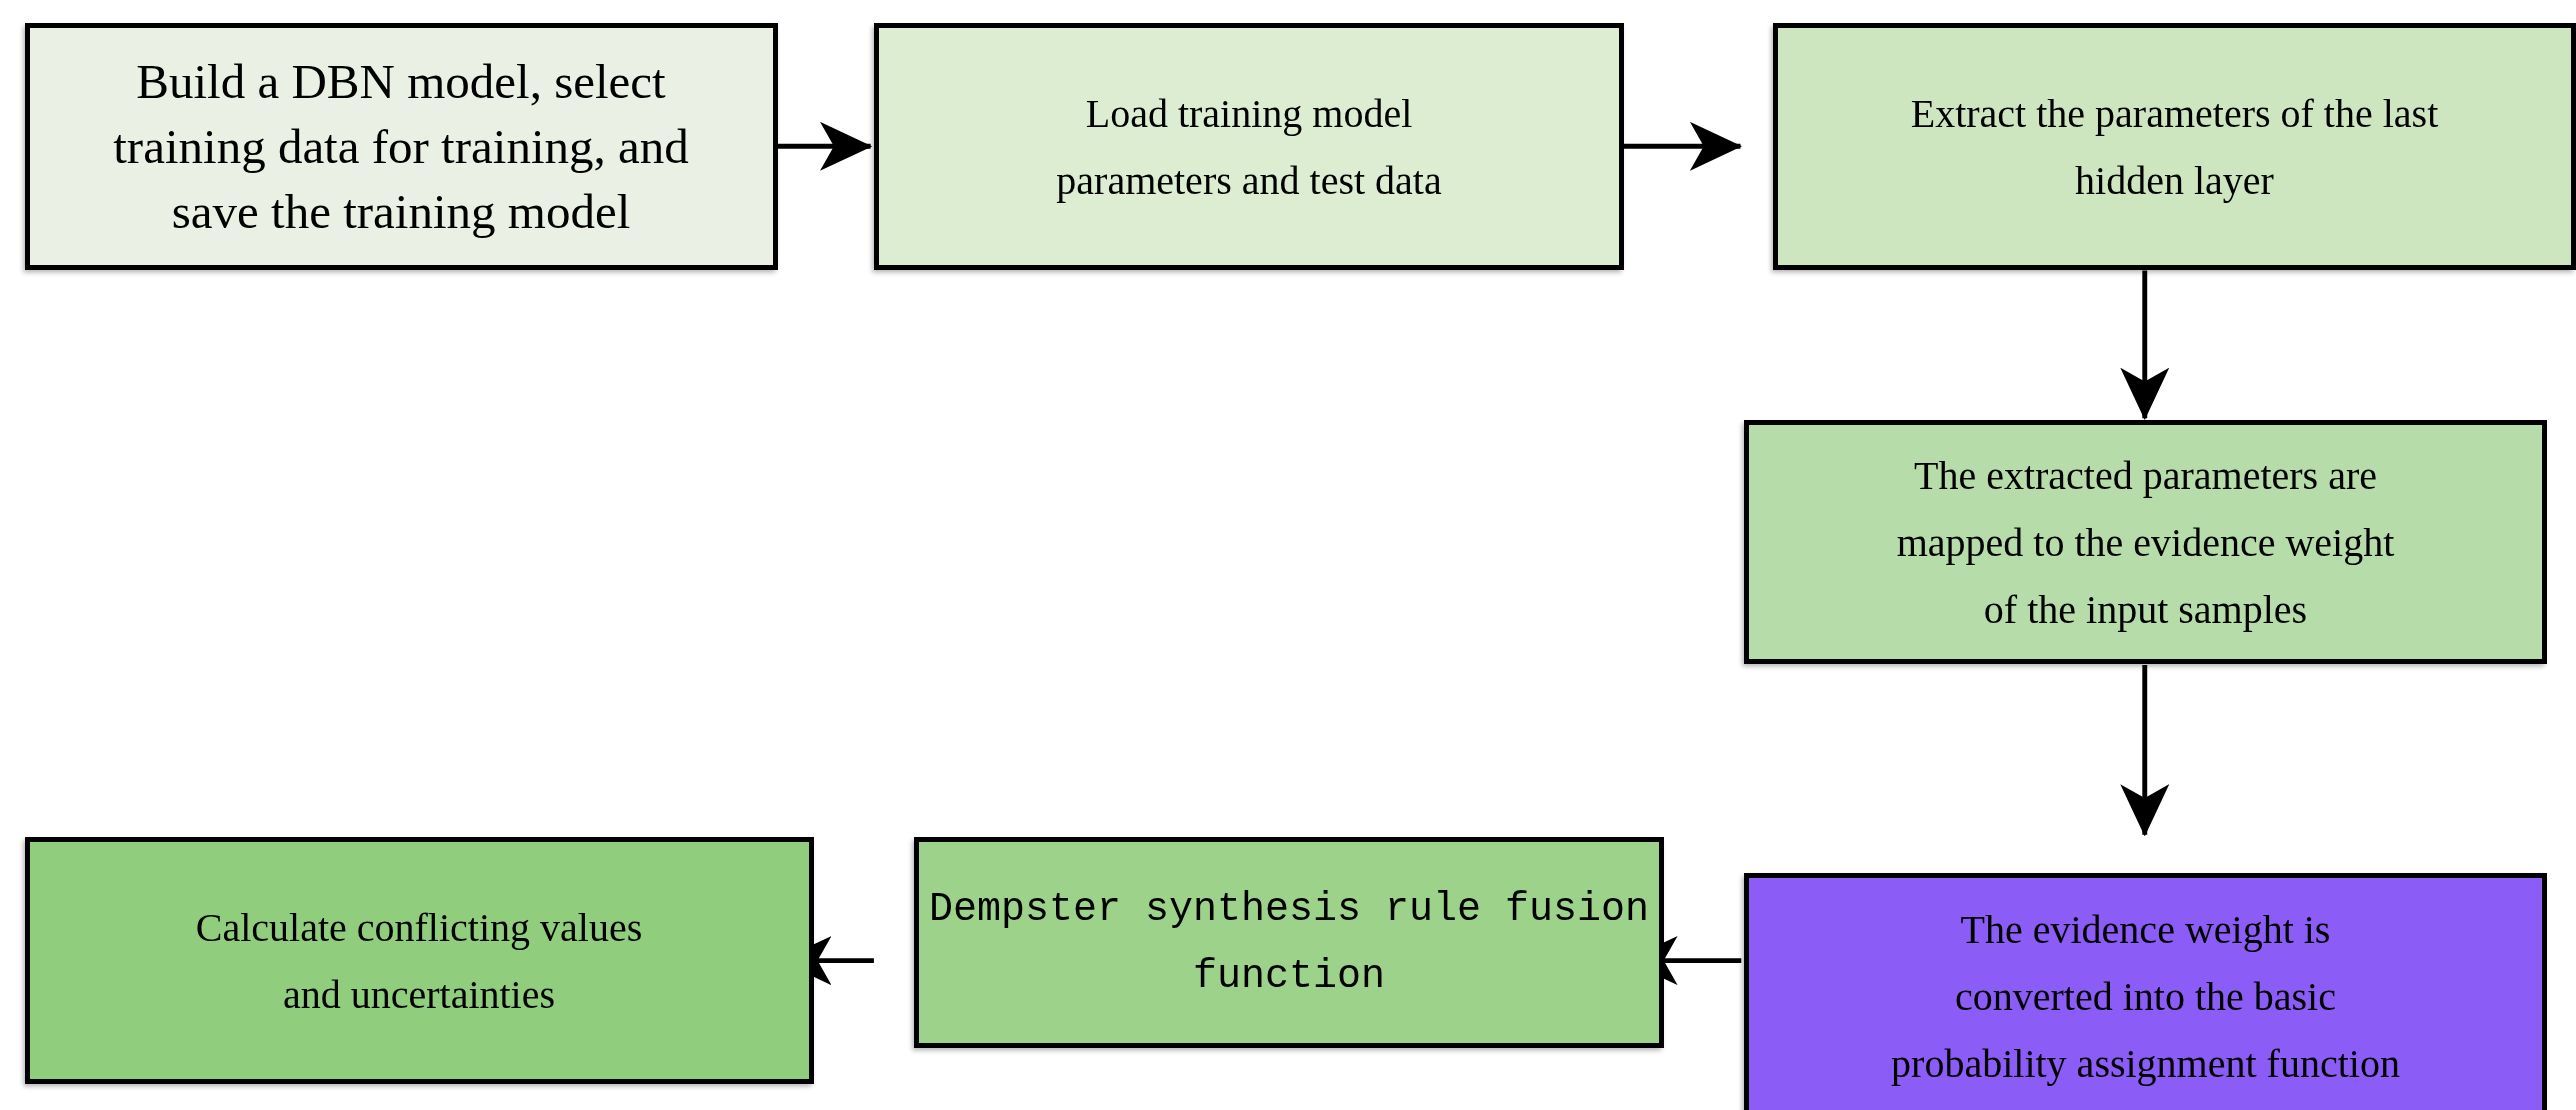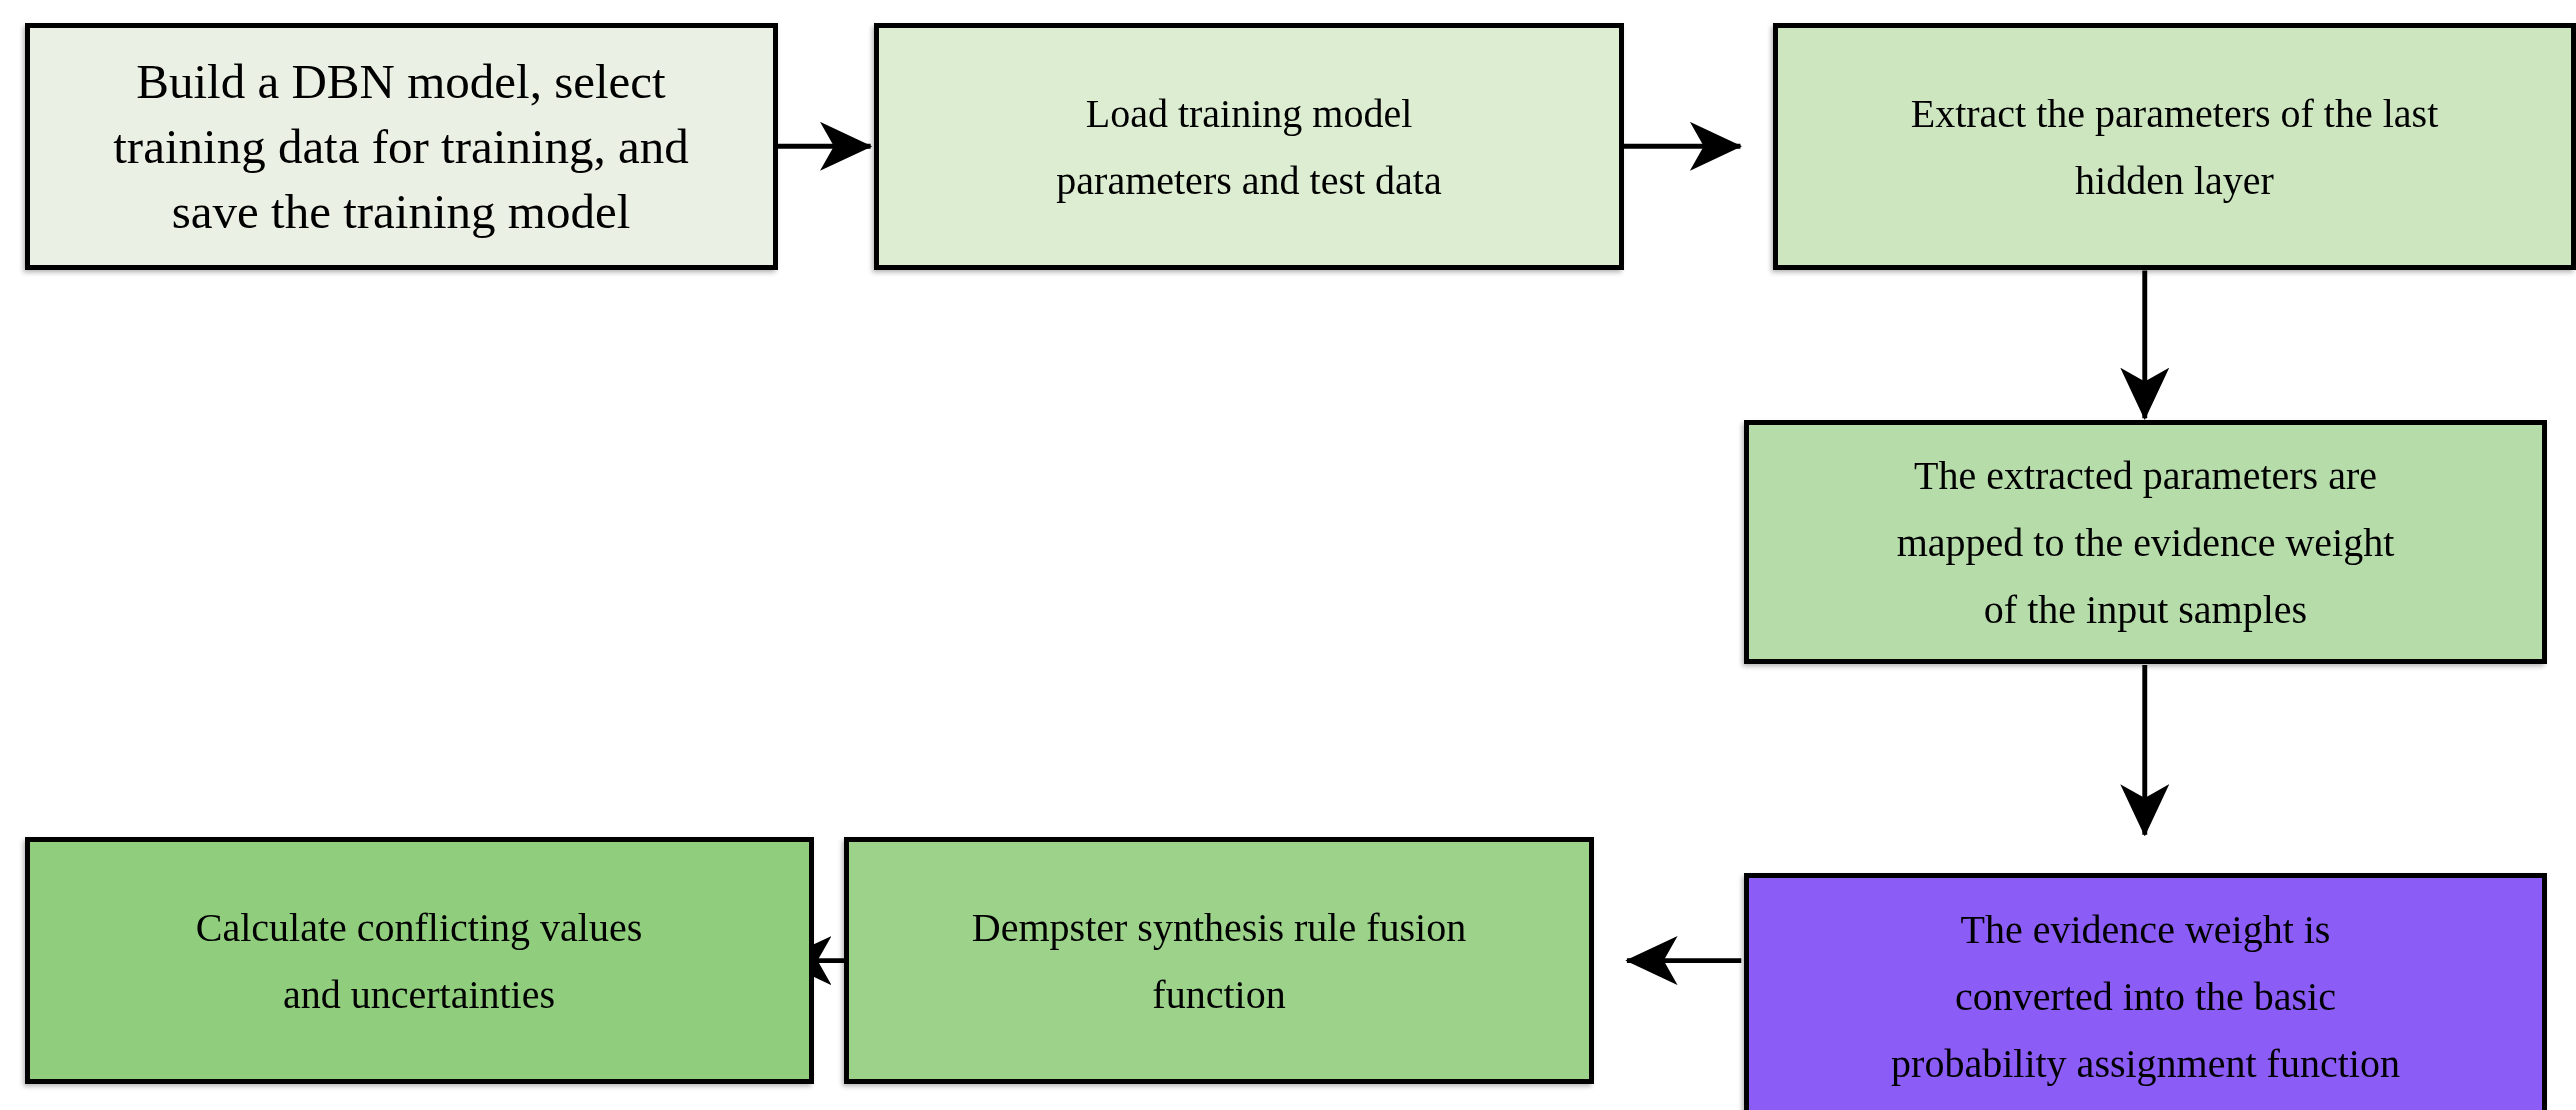--- a/index.html
+++ b/index.html
@@ -40,21 +40,21 @@
     line-height: 67px;
     white-space: nowrap;
     color: #000;
   }
   .n1 { left: 24.5px;   top: 23px;   width: 753px; height: 247px; }
   .n1 .line { font-size: 49px; line-height: 65px; }
   .n2 { left: 874px; top: 23px;   width: 750px; height: 247px; }
   .n3 { left: 1744px; top: 23px;   width: 803px; height: 247px; margin-left: 29px; }
   .n4 { left: 1744px; top: 420px;  width: 803px; height: 244px; }
   .n5 { left: 1744px; top: 837px; width: 803px; height: 247px; }
-  .n6 { left: 844px; top: 837px; width: 750px; height: 247px; }
+  .n6 { left: 914px; top: 837px; width: 750px; height: 211px; font-family: Liberation Mono, monospace; }
   .n7 { left: 24.5px;   top: 837px; width: 789px; height: 247px; }
 </style>
 </head>
 <body style="background: rgb(255, 255, 255);">
 
 <div class="stage">
 
   <svg class="arrow-layer" viewBox="0 0 3154 1360" xmlns="http://www.w3.org/2000/svg">
     <defs>
       <marker id="stealth" markerUnits="userSpaceOnUse" markerWidth="64" markerHeight="60" refX="62" refY="30" orient="auto">

